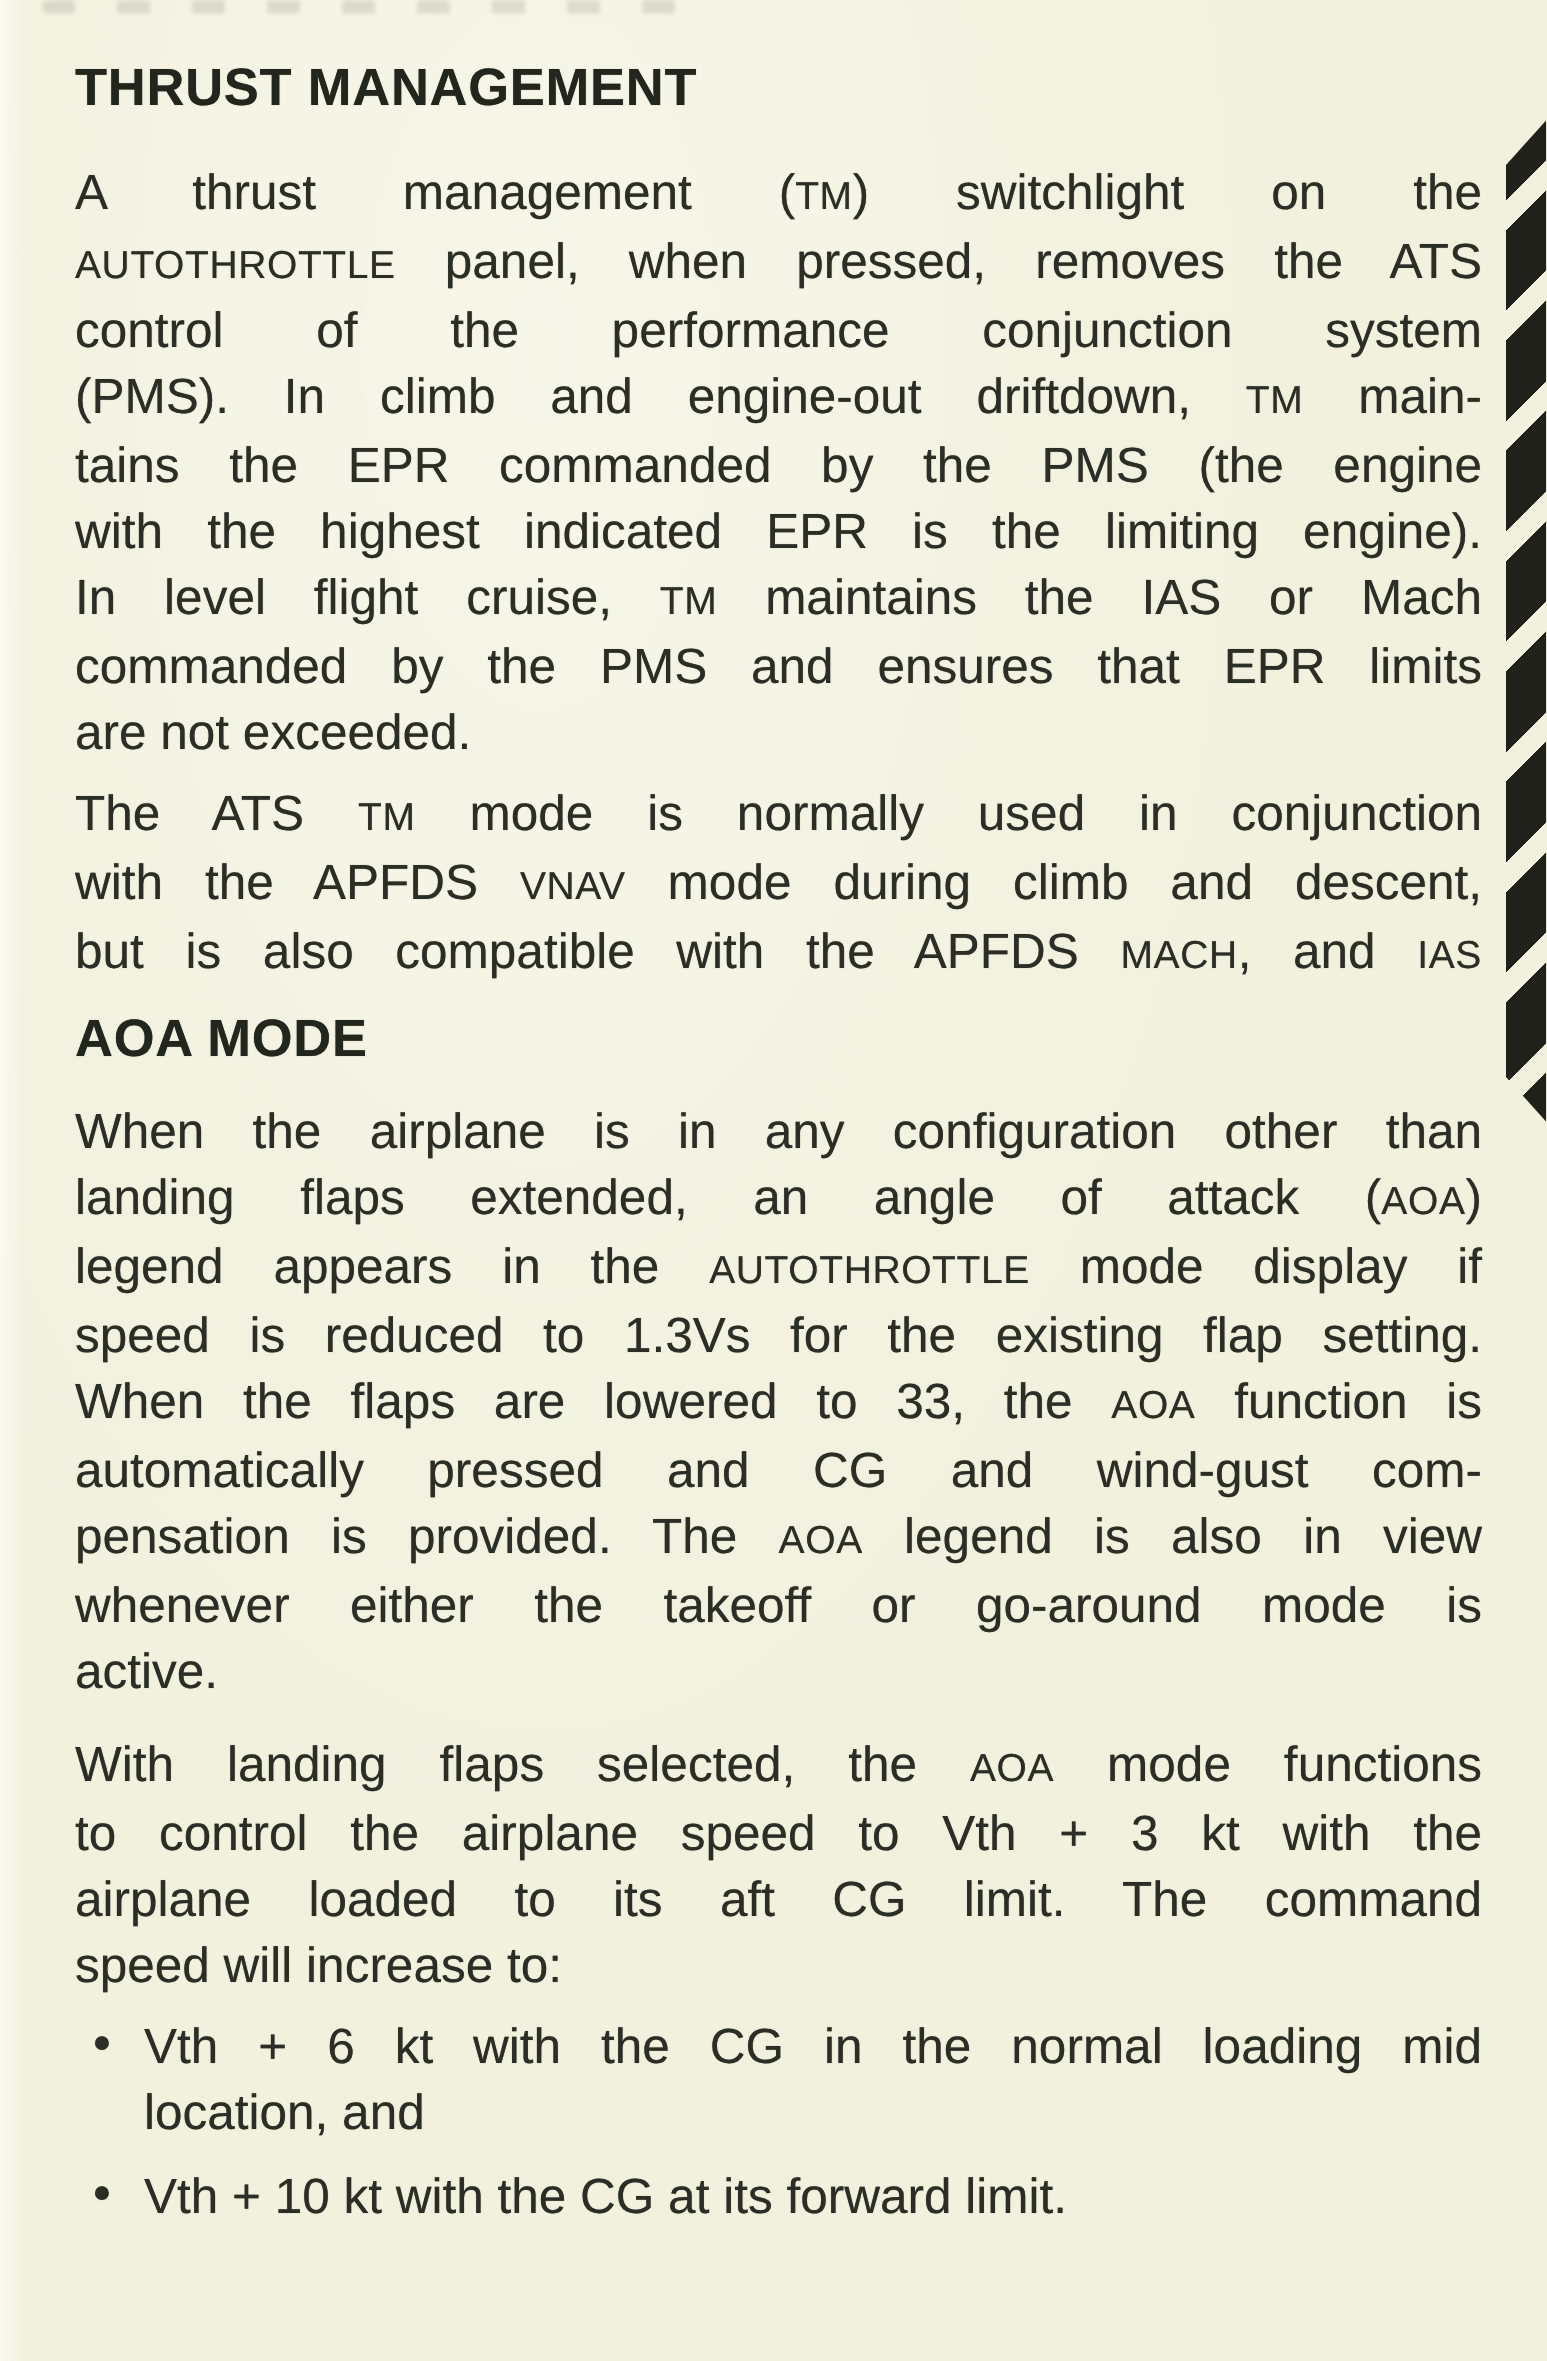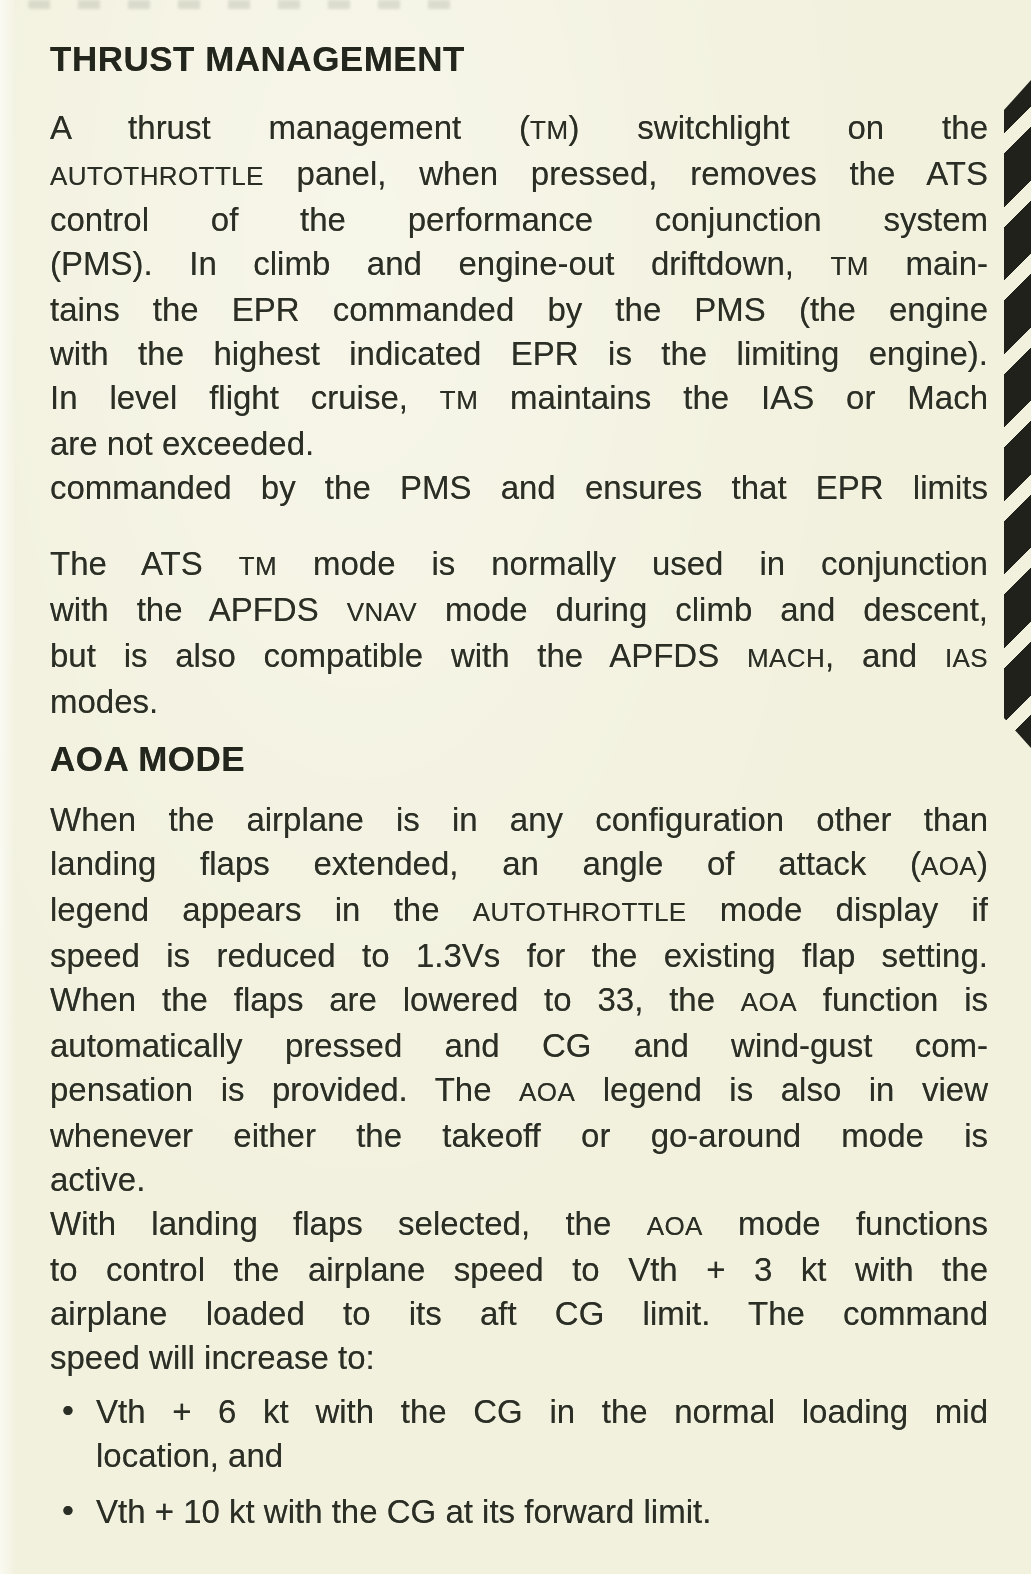--- a/index.html
+++ b/index.html
@@ -38,51 +38,50 @@
     font-size:33px;line-height:44px;text-align:justify;
     text-shadow:0 0 .5px rgba(43,46,37,.65);
   }
   .para .line{text-align:justify;text-align-last:justify}
   .para .line.last{text-align-last:left}
   .sc{font-size:26px;letter-spacing:.4px}
   .bullet{position:relative;padding-left:46px}
   .bullet .marker{position:absolute;left:12px;top:-2px;font-size:34px}
   
   .content > :nth-child(1){margin-bottom:28px}
-  .content > :nth-child(2){margin-bottom:32px}
+  .content > :nth-child(2){margin-bottom:10px}
   .content > :nth-child(3){margin-bottom:16px}
   .content > :nth-child(4){margin-bottom:20px}
-  .content > :nth-child(5){}
+  .content > :nth-child(5){margin-bottom:18px}
   .content > :nth-child(6){margin-bottom:10px}
   .content > :nth-child(7){margin-bottom:12px}
 </style>
 </head>
 <body>
 
 <div class="page-edge"></div>
 <div class="scan-artifact"></div>
 <div class="chapter-tab"></div>
 <div class="content">
     <div class="heading">THRUST MANAGEMENT</div>
     <div class="para">
       <div class="line">A thrust management (<span class="sc">TM</span>) switchlight on the</div>
       <div class="line"><span class="sc">AUTOTHROTTLE</span> panel, when pressed, removes the ATS</div>
       <div class="line">control of the performance conjunction system</div>
       <div class="line">(PMS). In climb and engine-out driftdown, <span class="sc">TM</span> main-</div>
       <div class="line">tains the EPR commanded by the PMS (the engine</div>
       <div class="line">with the highest indicated EPR is the limiting engine).</div>
       <div class="line">In level flight cruise, <span class="sc">TM</span> maintains the IAS or Mach</div>
+      <div class="line">commanded by the PMS and ensures that EPR limits</div>
       <div class="line last">are not exceeded.</div>
-      <div class="line">commanded by the PMS and ensures that EPR limits</div>
     </div>
     <div class="para">
       <div class="line">The ATS <span class="sc">TM</span> mode is normally used in conjunction</div>
       <div class="line">with the APFDS <span class="sc">VNAV</span> mode during climb and descent,</div>
       <div class="line">but is also compatible with the APFDS <span class="sc">MACH</span>, and <span class="sc">IAS</span></div>
-      <div class="line last">modes.</div>
     </div>
     <div class="heading">AOA MODE</div>
     <div class="para">
       <div class="line">When the airplane is in any configuration other than</div>
       <div class="line">landing flaps extended, an angle of attack (<span class="sc">AOA</span>)</div>
       <div class="line">legend appears in the <span class="sc">AUTOTHROTTLE</span> mode display if</div>
       <div class="line">speed is reduced to 1.3Vs for the existing flap setting.</div>
       <div class="line">When the flaps are lowered to 33, the <span class="sc">AOA</span> function is</div>
       <div class="line">automatically pressed and CG and wind-gust com-</div>
       <div class="line">pensation is provided. The <span class="sc">AOA</span> legend is also in view</div>

